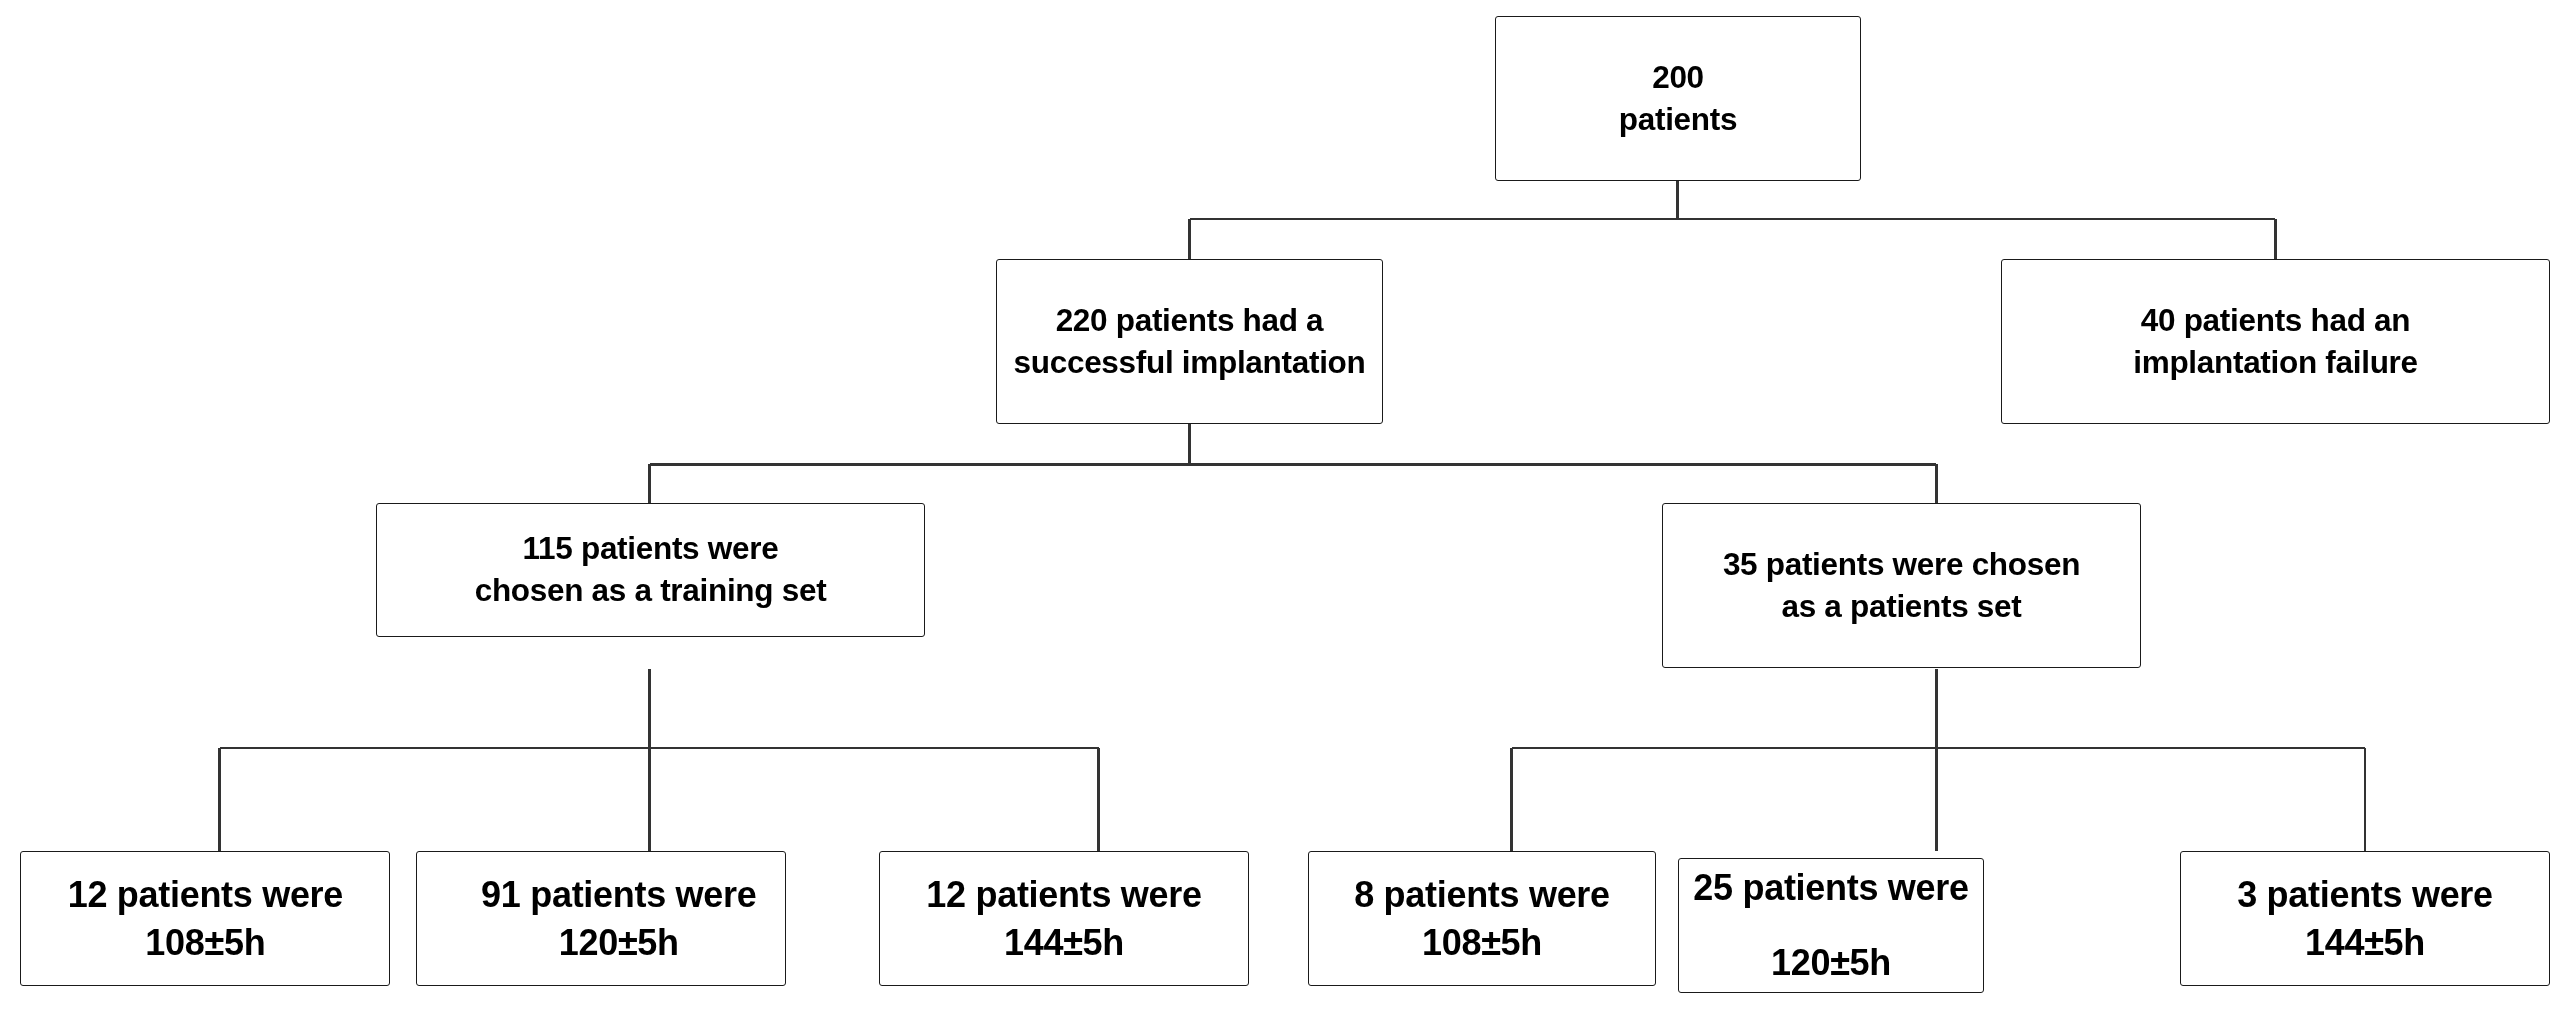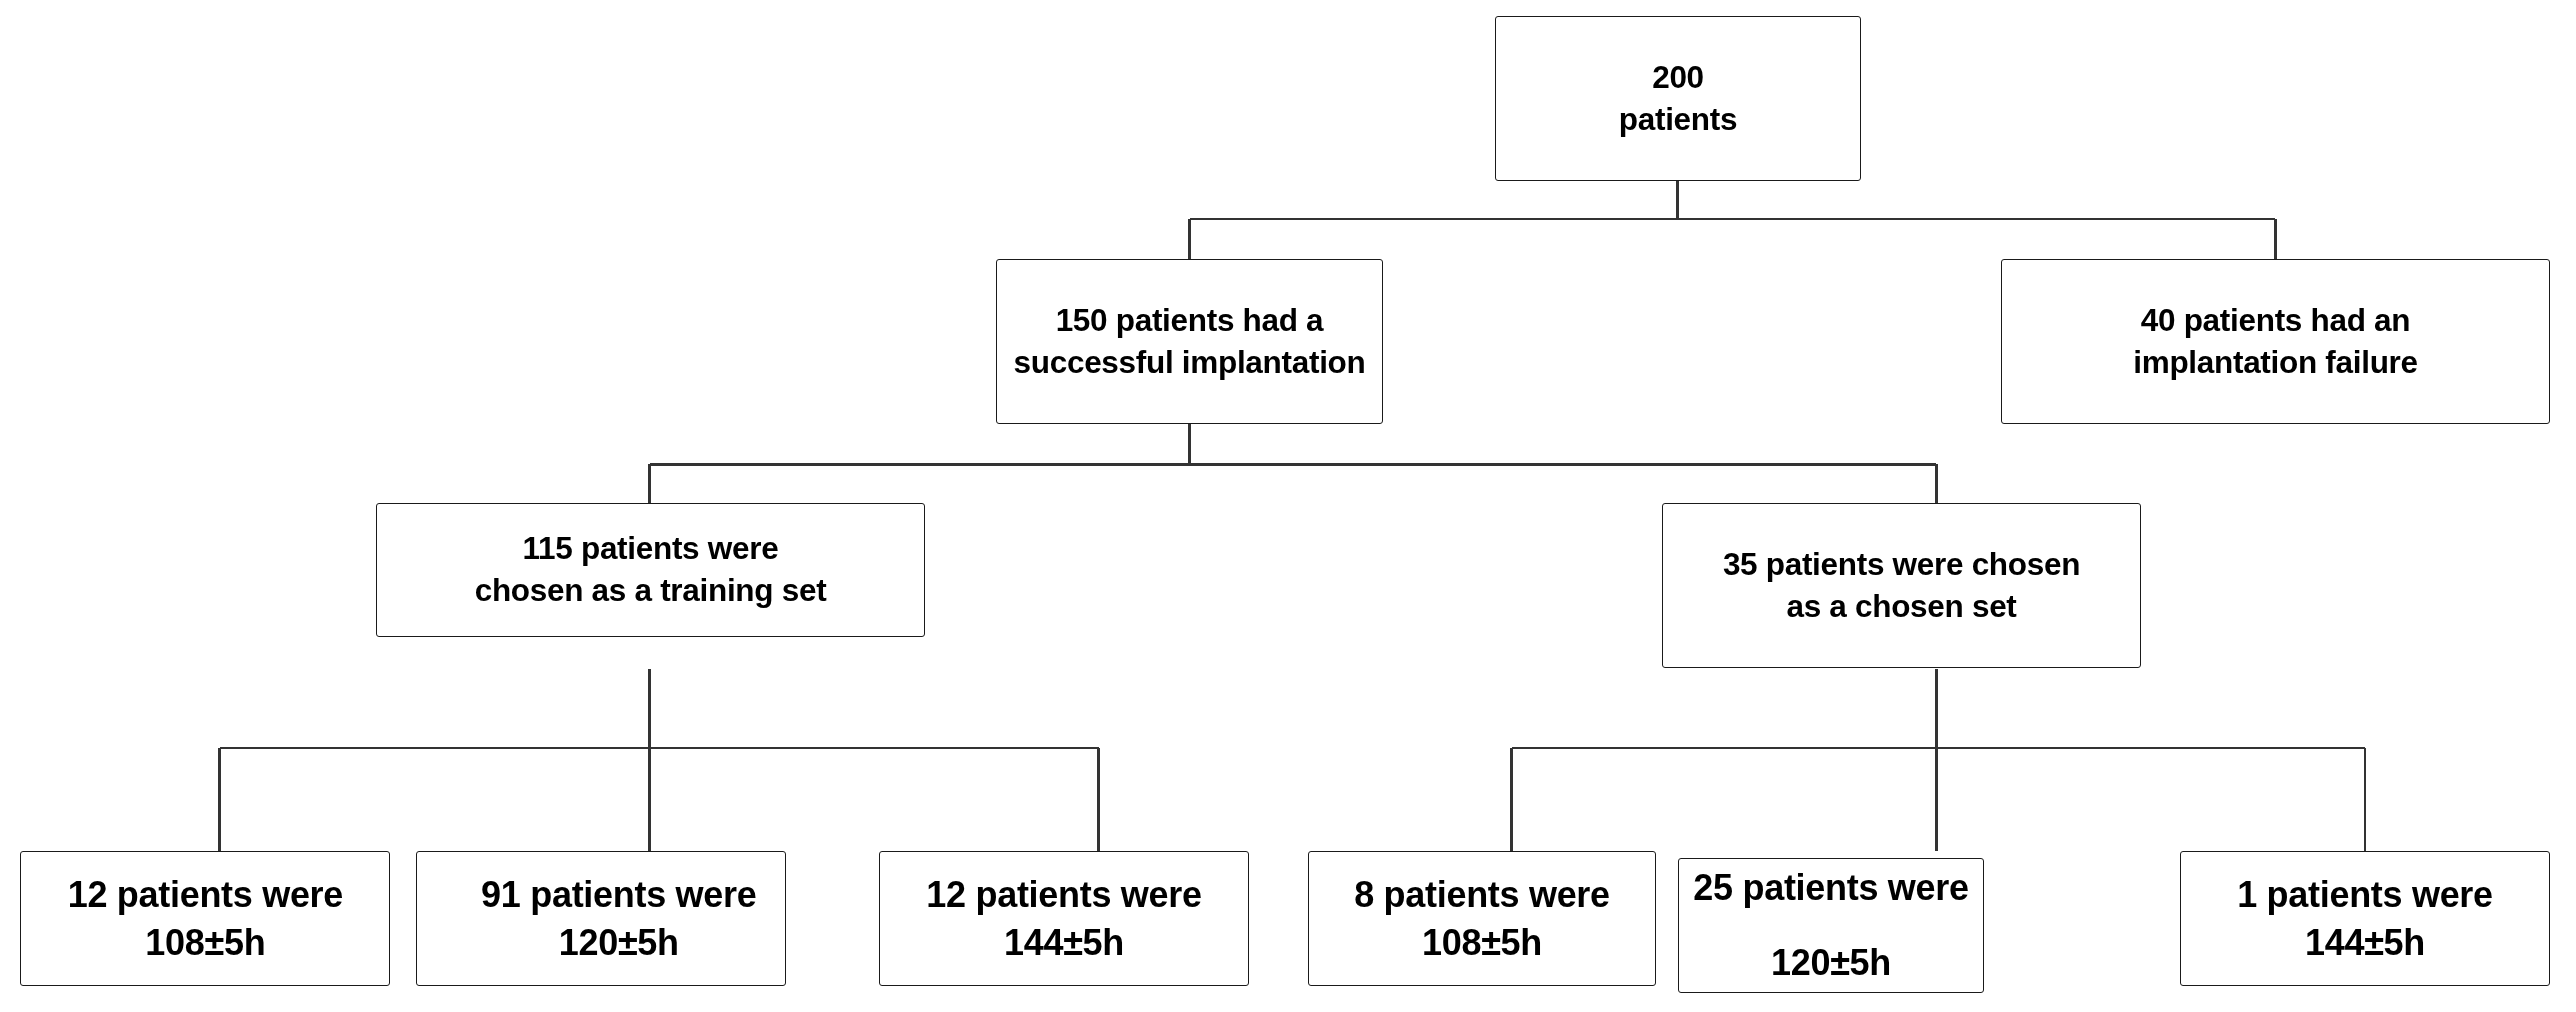--- a/index.html
+++ b/index.html
@@ -79,37 +79,37 @@
       <line x1="2274" y1="878" x2="2274" y2="999" stroke="#333333" stroke-width="3" shape-rendering="crispEdges"></line>
       <line x1="2777" y1="878" x2="2777" y2="999" stroke="#333333" stroke-width="3" shape-rendering="crispEdges"></line>
     </svg>
 
   <div class="node-box lvl-root" id="node-root" style="left: 1495px; top: 16px; width: 366px; height: 165px;">
     <span class="node-line">200</span>
     <span class="node-line">patients</span>
   </div>
 
   <div class="node-box lvl-two" id="node-success" style="left: 996px; top: 259px; width: 387px; height: 165px;">
-    <span class="node-line">150 patients had a</span>
+    <span class="node-line">220 patients had a</span>
     <span class="node-line">successful implantation</span>
   </div>
 
   <div class="node-box lvl-two" id="node-failure" style="left: 2001px; top: 259px; width: 549px; height: 165px;">
     <span class="node-line">40 patients had an</span>
     <span class="node-line">implantation failure</span>
   </div>
 
   <div class="node-box lvl-three" id="node-training" style="left: 376px; top: 503px; width: 549px; height: 134px;">
     <span class="node-line">115 patients were</span>
     <span class="node-line">chosen as a training set</span>
   </div>
 
   <div class="node-box lvl-three" id="node-testing" style="left: 1662px; top: 503px; width: 479px; height: 165px;">
     <span class="node-line">35 patients were chosen</span>
-    <span class="node-line">as a chosen set</span>
+    <span class="node-line">as a patients set</span>
   </div>
 
   <div id="leaf-container">
       <div class="node-box lvl-leaf" style="left: 20.4px; top: 851px; width: 370px; height: 135px;">
         <span class="node-line">12 patients were</span>
         <span class="node-line">108±5h</span>
       </div>
       <div class="node-box lvl-leaf" style="left: 416px; top: 851px; width: 370px; height: 135px; padding-left: 44px;">
         <span class="node-line">91 patients were</span>
         <span class="node-line">120±5h</span>
@@ -120,19 +120,19 @@
       </div>
       <div class="node-box lvl-leaf" style="left: 1308px; top: 851px; width: 348px; height: 135px;">
         <span class="node-line">8 patients were</span>
         <span class="node-line">108±5h</span>
       </div>
       <div class="node-box lvl-leaf" style="left: 1678px; top: 858px; width: 306px; height: 135px; gap: 27px;">
         <span class="node-line">25 patients were</span>
         <span class="node-line">120±5h</span>
       </div>
       <div class="node-box lvl-leaf" style="left: 2180px; top: 851px; width: 370px; height: 135px;">
-        <span class="node-line">1 patients were</span>
+        <span class="node-line">3 patients were</span>
         <span class="node-line">144±5h</span>
       </div>
     </div>
 
 </div>
 
 
 </body></html>

